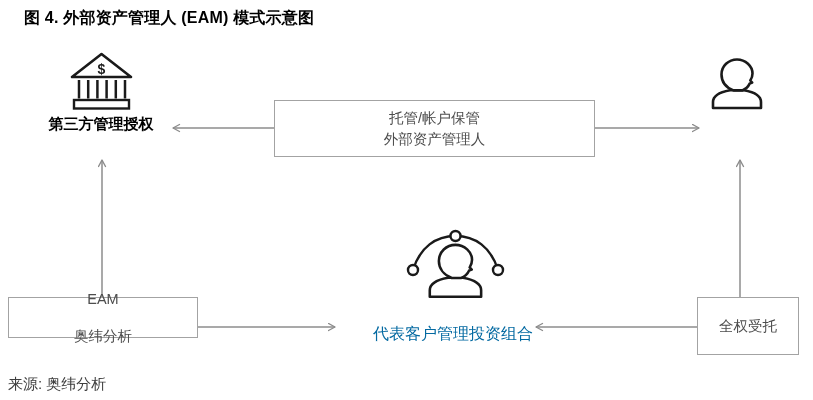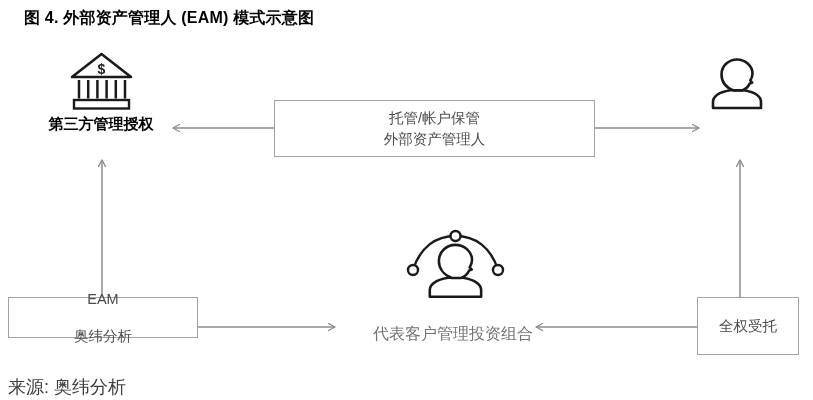--- a/index.html
+++ b/index.html
@@ -20,24 +20,24 @@
     position:absolute;border:1.5px solid #a3a3a3;background:#fff;box-sizing:border-box;
     display:flex;flex-direction:column;align-items:center;justify-content:center;
     color:#4d4d4d;font-size:14.5px;line-height:21px;text-align:center;
   }
   .eam-label{
     position:absolute;left:330px;top:303px;width:246px;text-align:center;
     font-size:16px;font-weight:700;color:#000;white-space:nowrap;
   }
   .eam-sublabel{
     position:absolute;left:310px;top:324px;width:286px;text-align:center;
-    font-size:16px;font-weight:400;color:#737373;white-space:nowrap;
+    font-size:16px;font-weight:400;color:#0369a1;white-space:nowrap;
   }
   .source{
-    position:absolute;left:8px;top:375px;font-size:18px;color:#3d3d3d;white-space:nowrap;
+    position:absolute;left:8px;top:375px;font-size:15px;color:#3d3d3d;white-space:nowrap;
   }
 </style>
 </head>
 <body>
 
 <div class="canvas">
 
   <div class="title">图 4. 外部资产管理人 (EAM) 模式示意图</div>
 
   <svg class="arrow-layer" width="813" height="400" viewBox="0 0 813 400">

